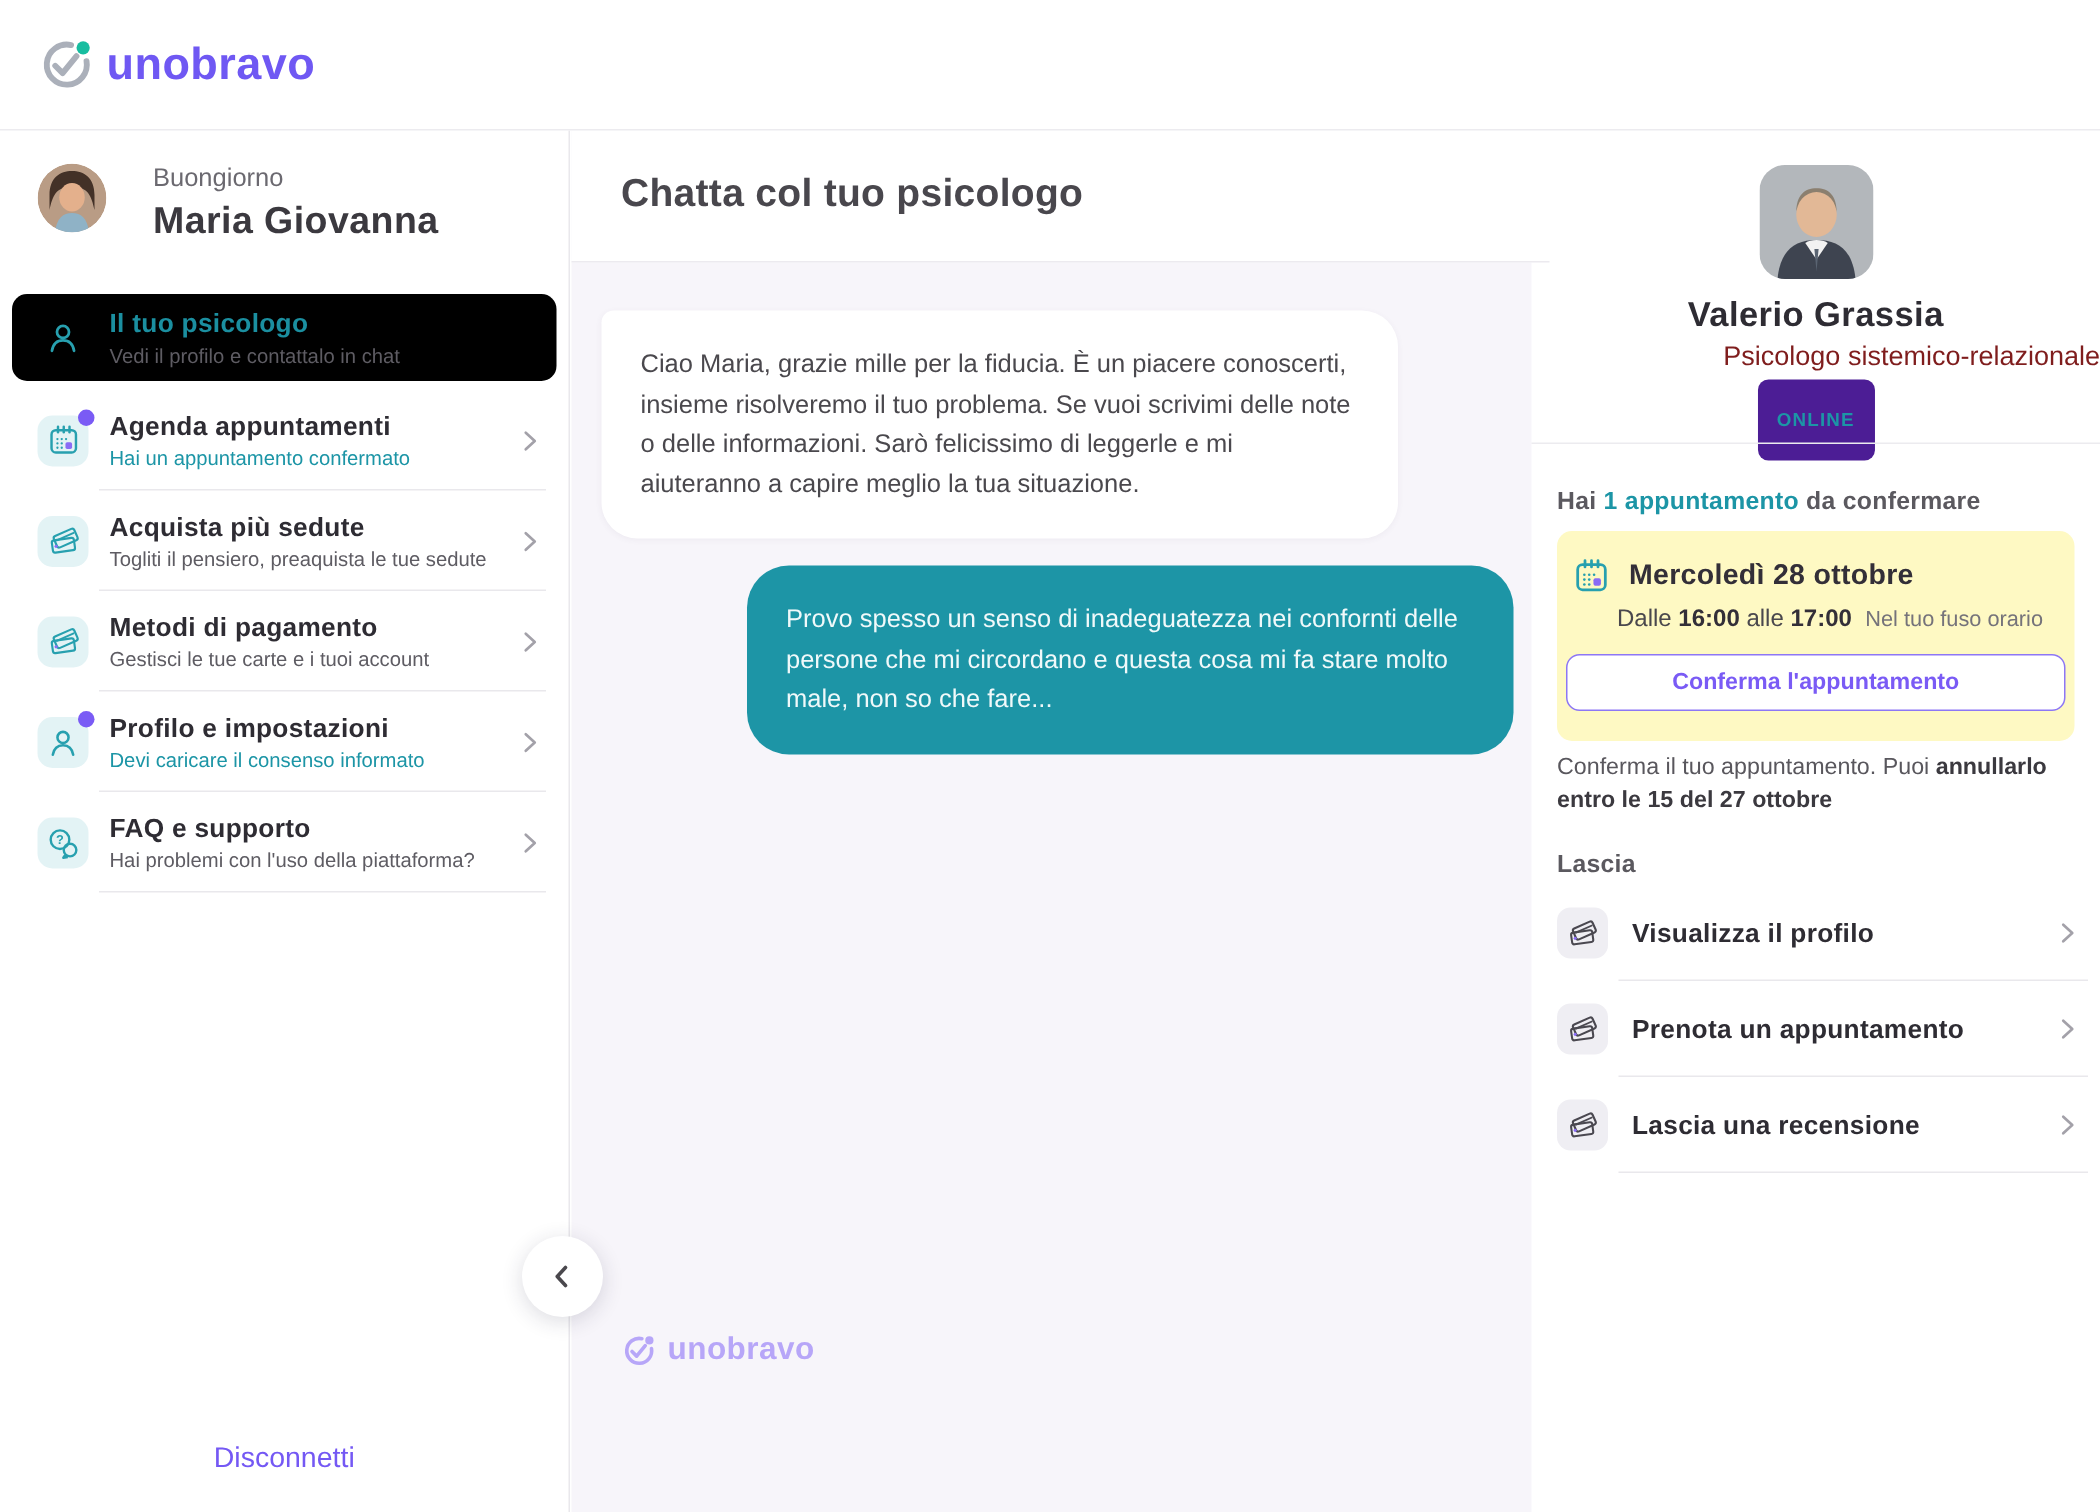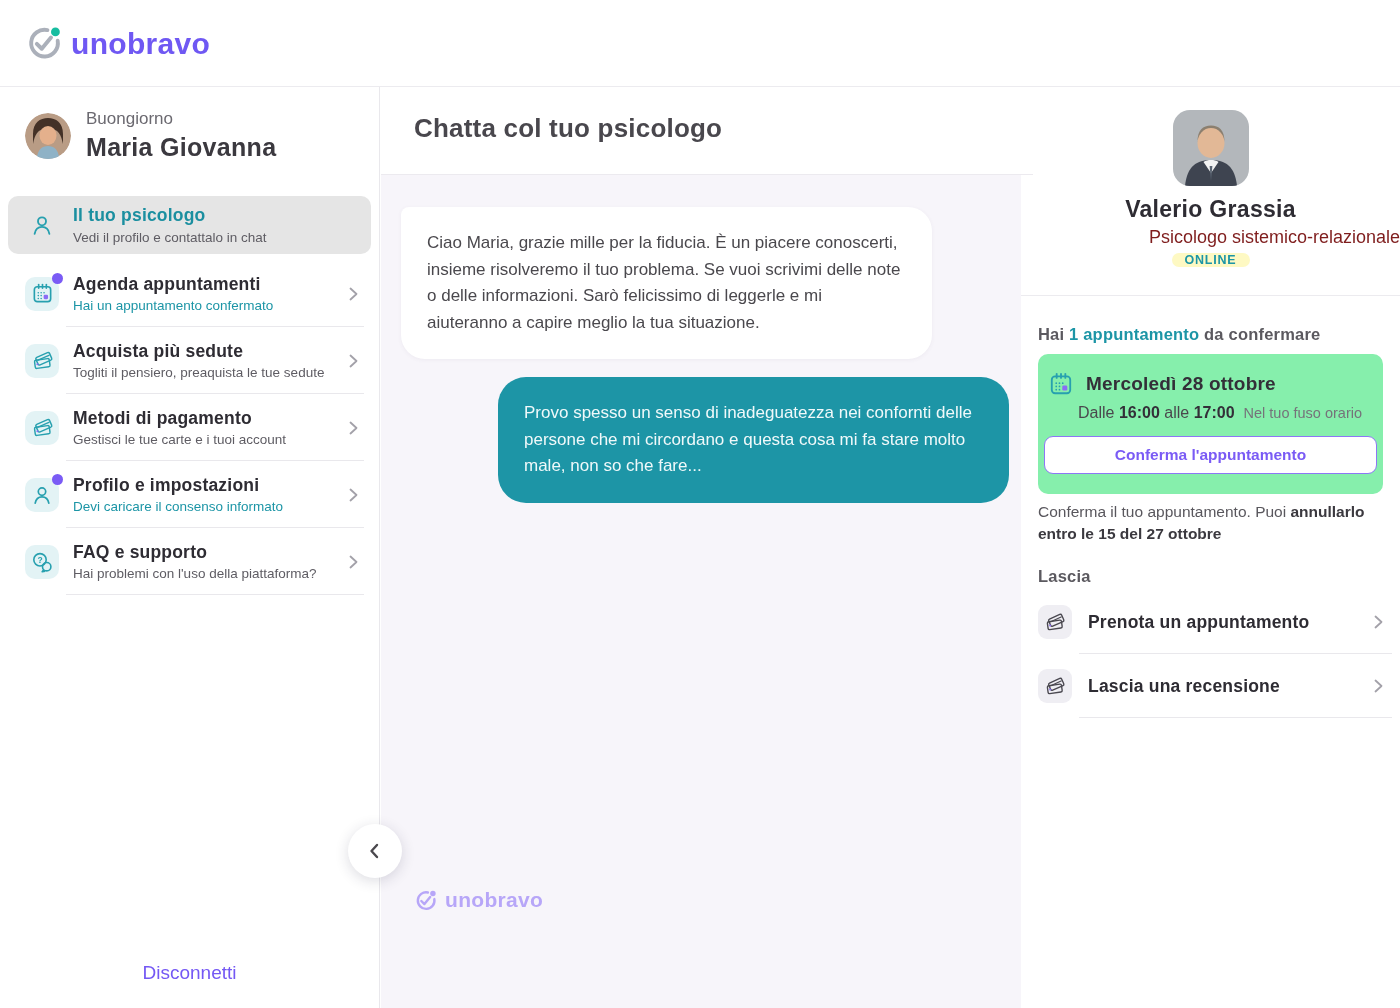--- a/index.html
+++ b/index.html
@@ -8,27 +8,27 @@
     font-family:"Liberation Sans","DejaVu Sans",sans-serif;
     -webkit-font-smoothing:antialiased;
   }
   svg{display:block;}
   
   .topbar{position:absolute;top:0;left:0;width:100%;height:86px;background:#fff;border-bottom:1px solid #ECEBEF;z-index:5;}
   .logo{position:absolute;left:25px;top:50%;transform:translateY(-50%);display:flex;align-items:center;gap:9px;cursor:pointer;}
   .logo-text{font-size:30px;font-weight:700;color:#6F58F3;letter-spacing:.3px;}
   
   .sidebar{position:absolute;top:86px;left:0;width:380px;bottom:0;background:#fff;border-right:1px solid #E9E8EC;box-sizing:border-box;}
-  .greeting{position:absolute;top:23px;left:25px;display:flex;gap:15px;align-items:center;}
+  .greeting{position:absolute;top:23px;left:25px;display:flex;gap:31px;align-items:flex-start;}
   .avatar{width:46px;height:46px;border-radius:50%;overflow:hidden;flex:none;}
   .greet-label{font-size:17px;color:#6B6970;margin-bottom:4px;}
   .user-name{font-size:25px;font-weight:700;color:#3B393F;letter-spacing:.3px;}
   .nav{position:absolute;top:110px;left:8px;right:8px;}
   .nav-item{position:relative;display:flex;align-items:center;height:67px;padding:0 8px 0 17px;cursor:pointer;}
-  .nav-item.active{height:58px;background:#e5e5e5;border-radius:10px;margin-bottom:6px;}
+  .nav-item.active{height:58px;background:#000000;border-radius:10px;margin-bottom:6px;}
   .nav-icon-box{width:34px;height:34px;border-radius:10px;background:#E3F3F5;display:flex;align-items:center;justify-content:center;position:relative;flex:none;color:#27A0AF;}
   .nav-icon-box.plain{background:transparent;}
   .ndot{position:absolute;top:-4px;right:-4px;width:11px;height:11px;border-radius:50%;background:#7A5BF5;}
   .nav-text{margin-left:14px;min-width:0;}
   .nav-title{font-size:17.5px;font-weight:700;color:#2E2C33;line-height:1.15;letter-spacing:.2px;}
   .nav-item.active .nav-title{color:#1B8FA0;}
   .nav-sub{font-size:13.5px;color:#5E5C63;margin-top:4px;white-space:nowrap;}
   .nav-sub.teal{color:#1C95A6;}
   .chev{margin-left:auto;flex:none;}
   .divider-after::after{content:"";position:absolute;left:58px;right:7px;bottom:0;height:1px;background:#E9E8EC;}
@@ -50,26 +50,26 @@
     padding:0 18px;font-size:16px;color:#4A484D;background:#fff;box-sizing:border-box;outline:none;font-family:inherit;}
   .msg-input::placeholder{color:#8A888F;}
   .footer-icon{position:absolute;top:23px;color:#55535A;cursor:pointer;}
   .footer-icon.cam{right:58px;}
   .footer-icon.mic{right:17px;}
   
   .right{position:absolute;top:86px;left:1021px;right:0;bottom:0;background:#fff;}
   .t-photo{position:absolute;top:24px;left:50%;transform:translateX(-50%);width:76px;height:76px;border-radius:17px;overflow:hidden;}
   .t-name{position:absolute;top:110px;left:0;width:100%;text-align:center;font-size:23px;font-weight:800;color:#2E2C33;letter-spacing:.3px;}
   .t-role{position:absolute;top:141px;left:0;width:100%;text-align:right;font-size:18px;color:#7f1d1d;}
-  .badge{position:absolute;top:167px;left:50%;transform:translateX(-50%);background:#fef9c3;color:#1C95A6;font-size:12.5px;
-    font-weight:700;letter-spacing:.8px;padding:0 13px;border-radius:7px;}
+  .badge{position:absolute;top:167px;left:50%;transform:translateX(-50%);background:#4c1d95;color:#1C95A6;font-size:12.5px;
+    font-weight:700;letter-spacing:.8px;padding:20px 13px;border-radius:7px;}
   .panel-divider{position:absolute;top:209px;left:0;right:0;height:1px;background:#ECEBEF;}
   .appt-heading{position:absolute;top:239px;left:17px;font-size:16.5px;font-weight:700;color:#5B595F;letter-spacing:.2px;}
   .appt-heading .hl{color:#1C95A6;}
-  .appt-card{position:absolute;top:268px;left:17px;right:17px;height:140px;background:#86efac;border-radius:10px;}
+  .appt-card{position:absolute;top:268px;left:17px;right:17px;height:140px;background:#fef9c3;border-radius:10px;}
   .appt-row1{position:absolute;top:17px;left:10px;right:8px;display:flex;align-items:center;gap:12px;}
   .appt-date{font-size:19px;font-weight:700;color:#332F38;letter-spacing:.2px;}
   .appt-row2{position:absolute;top:50px;left:40px;right:4px;font-size:16px;color:#4A484D;white-space:nowrap;}
   .appt-row2 b{color:#332F38;}
   .tz-note{font-size:14.5px;color:#75737A;margin-left:9px;}
   .confirm-btn{position:absolute;left:6px;right:6px;top:82px;height:38px;background:#fff;border:1.5px solid #8D77F5;border-radius:9px;
     color:#7A5BF5;font-weight:700;font-size:15.5px;display:flex;align-items:center;justify-content:center;cursor:pointer;box-sizing:border-box;}
   .appt-note{position:absolute;top:415px;left:17px;width:352px;font-size:15.5px;line-height:1.42;color:#59575D;}
   .appt-note b{color:#3B393F;}
   .actions-title{position:absolute;top:481px;left:17px;font-size:16.5px;font-weight:700;color:#5B595F;letter-spacing:.2px;}
@@ -338,33 +338,46 @@
 
   <div class="actions-title">Lascia</div>
 
   <div class="actions">
     <div class="action-row">
       <div class="action-icon-box">
         <svg width="22" height="22" viewBox="0 0 24 24">
             <use href="#ic-cards"></use>
           </svg>
       </div>
-      <span class="action-label">Prenota un appuntamento</span>
+      <span class="action-label">Visualizza il profilo</span>
       <span class="chev">
           <svg width="20" height="20" viewBox="0 0 20 20">
             <use href="#ic-chevron-right"></use>
           </svg>
         </span>
     </div>
     <div class="action-row">
       <div class="action-icon-box">
         <svg width="22" height="22" viewBox="0 0 24 24">
             <use href="#ic-cards"></use>
           </svg>
       </div>
+      <span class="action-label">Prenota un appuntamento</span>
+      <span class="chev">
+          <svg width="20" height="20" viewBox="0 0 20 20">
+            <use href="#ic-chevron-right"></use>
+          </svg>
+        </span>
+    </div>
+    <div class="action-row">
+      <div class="action-icon-box">
+        <svg width="22" height="22" viewBox="0 0 24 24">
+            <use href="#ic-cards"></use>
+          </svg>
+      </div>
       <span class="action-label">Lascia una recensione</span>
       <span class="chev">
           <svg width="20" height="20" viewBox="0 0 20 20">
             <use href="#ic-chevron-right"></use>
           </svg>
         </span>
     </div>
   </div>
 </div>
 

